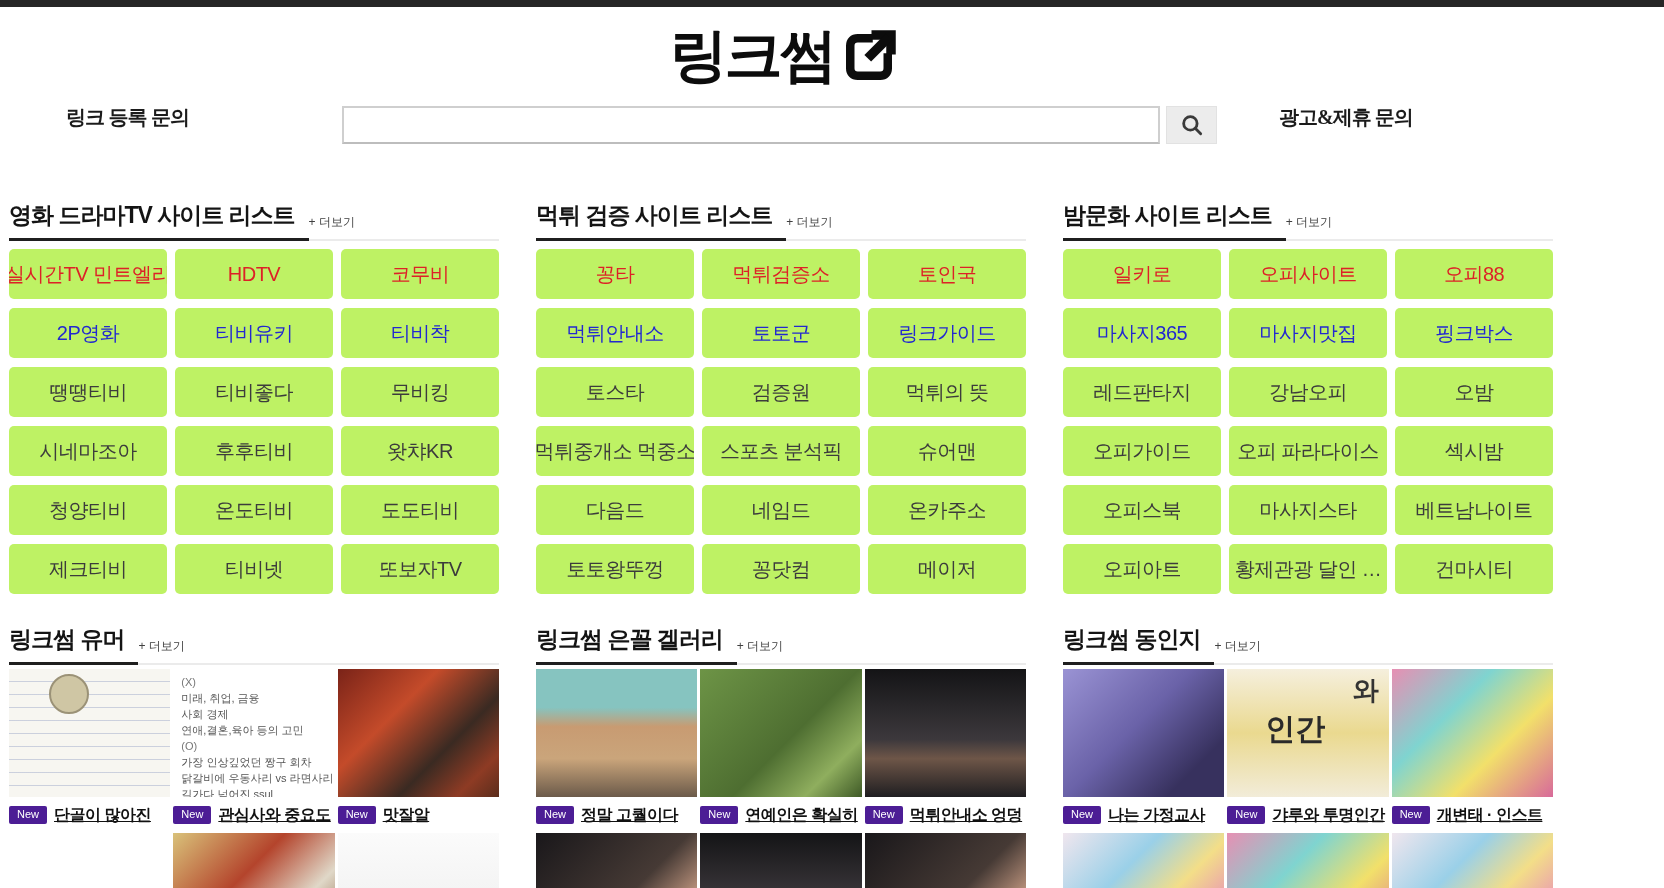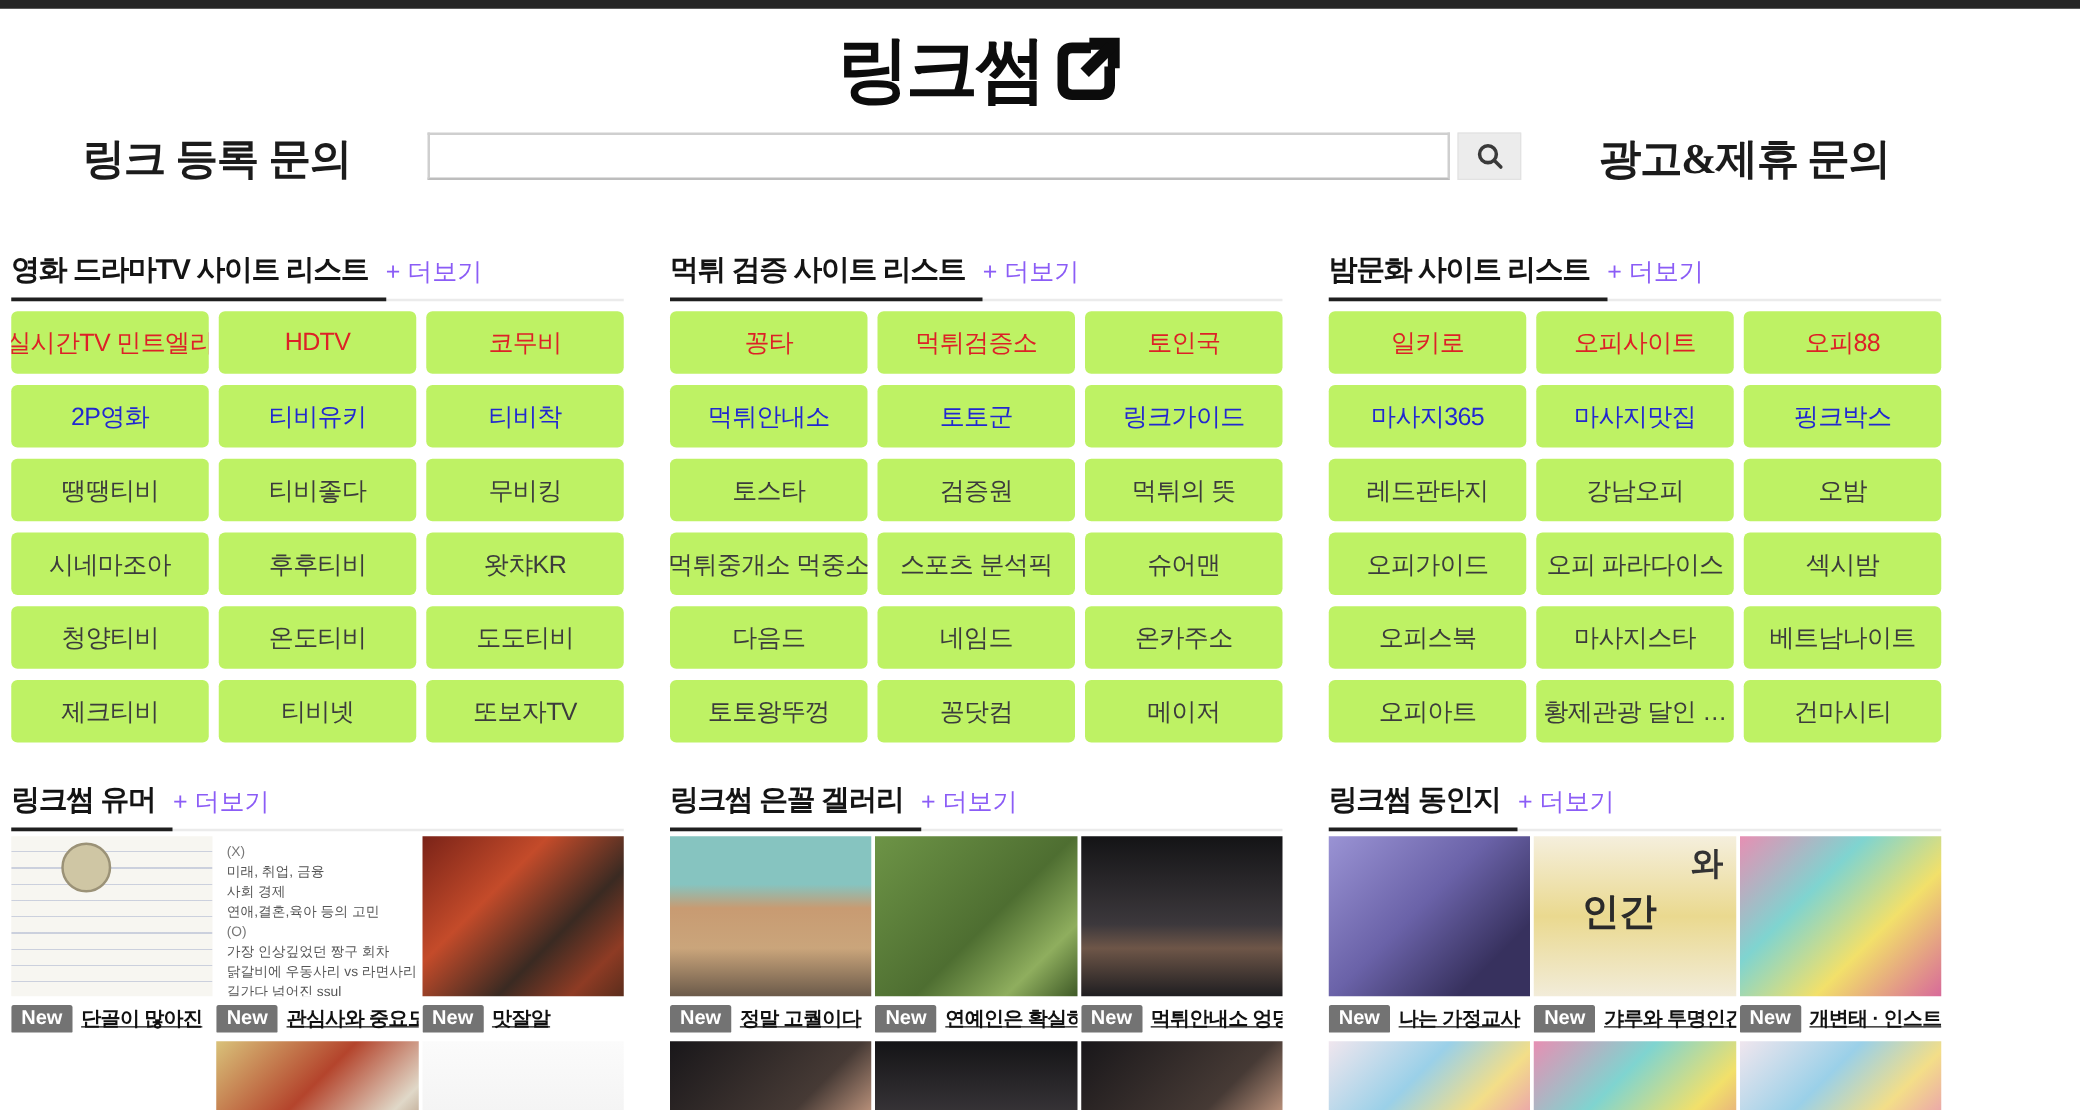--- a/index.html
+++ b/index.html
@@ -6,57 +6,57 @@
   html,body { width:1664px; height:888px; overflow:hidden; background:#fff;
               font-family:"Liberation Sans", sans-serif; }
   .topbar { height:7px; background:#262626; }
 
   
   .header { position:relative; height:153px; }
   .logo-row { position:absolute; top:10px; left:0; width:1568px;
               display:flex; justify-content:center; align-items:center; gap:4px; }
   .logo-text { font-size:58px; font-weight:900; color:#0c0c0c; letter-spacing:-3px; }
   .logo-ico { width:60px; height:60px; margin-top:2px; }
-  .nav-link { position:absolute; top:97px; font-size:34px; font-weight:900;
+  .nav-link { position:absolute; top:97px; font-size:20px; font-weight:900;
               color:#1b1b1b; letter-spacing:-1px; text-decoration:none; cursor:pointer; }
   .nav-left { left:66px; }
   .nav-right { left:1279px;font-family:Liberation Serif, serif; }
   .search-wrap { position:absolute; top:99px; left:342px; display:flex; }
   .search-input { width:818px; height:38px; border:2px solid #cfcfcf; border-bottom-color:#bdbdbd;
                   outline:none; font-size:17px; padding:0 10px; }
   .search-btn { width:51px; height:38px; margin-left:6px; background:#ececec;
                 border:1px solid #e2e2e2; display:flex; align-items:center;
                 justify-content:center; cursor:pointer; }
 
   
   .main { margin:40px 9px 0 9px; width:1544px; }
   .cols { display:grid; grid-template-columns:490px 490px 490px; column-gap:37px; }
   .sec-head { display:flex; align-items:flex-end;
               border-bottom:2px solid #ebebeb; }
   .sec-title { display:inline-block; font-size:23px; font-weight:800; color:#141414;
                letter-spacing:-1px; padding:0 14px 7px 0; border-bottom:3px solid #1f1f1f;
                margin-bottom:-2px; }
-  .more { color:#8b5cf6; font-size:20px; padding-bottom:8px; text-decoration:none; cursor:pointer; }
+  .more { color:#404040; font-size:12px; padding-bottom:8px; text-decoration:none; cursor:pointer; }
   .grid { margin-top:8px; display:grid; grid-template-columns:repeat(3,1fr);
           gap:9px 8px; }
   .cell { height:50px; background:#bef264; border-radius:5px; display:flex;
           align-items:center; justify-content:center; font-size:20px; color:#3c3c3c;
           text-decoration:none; cursor:pointer; white-space:nowrap; overflow:hidden;
           letter-spacing:-0.5px; }
   .grid .cell:nth-child(-n+3) { color:#dd2127; }
   .grid .cell:nth-child(n+4):nth-child(-n+6) { color:#2228d0; }
 
   
   .gals { margin-top:30px; }
   .thumbs { margin-top:4px; display:grid; grid-template-columns:repeat(3,1fr); gap:3px; }
   .thumb { height:128px; position:relative; overflow:hidden; cursor:pointer; }
   .thumb2 { height:120px; }
   .caps { margin-top:7px; display:grid; grid-template-columns:repeat(3,1fr); gap:3px; }
   .cap { display:flex; align-items:center; gap:7px; height:22px; overflow:hidden; }
-  .badge { background:#737373; color:#fff; font-size:16px; font-weight:700;
+  .badge { background:#4c1d95; color:#fff; font-size:11px; font-weight:400;
            padding:3px 8px 4px 8px; border-radius:2px; line-height:1; flex:0 0 auto; }
   .cap-text { font-size:16px; font-weight:700; color:#111; letter-spacing:-0.5px;
               white-space:nowrap;text-decoration:underline; }
   .row2 { margin-top:7px; }
 
   
   .t-paper { background:#f7f6f1; }
   .t-paper::before { content:""; position:absolute; inset:0;
     background:repeating-linear-gradient(180deg, transparent 0 12px, rgba(90,110,170,.28) 12px 13px); }
   .t-paper::after { content:""; position:absolute; top:5px; left:40px; width:36px; height:36px;

